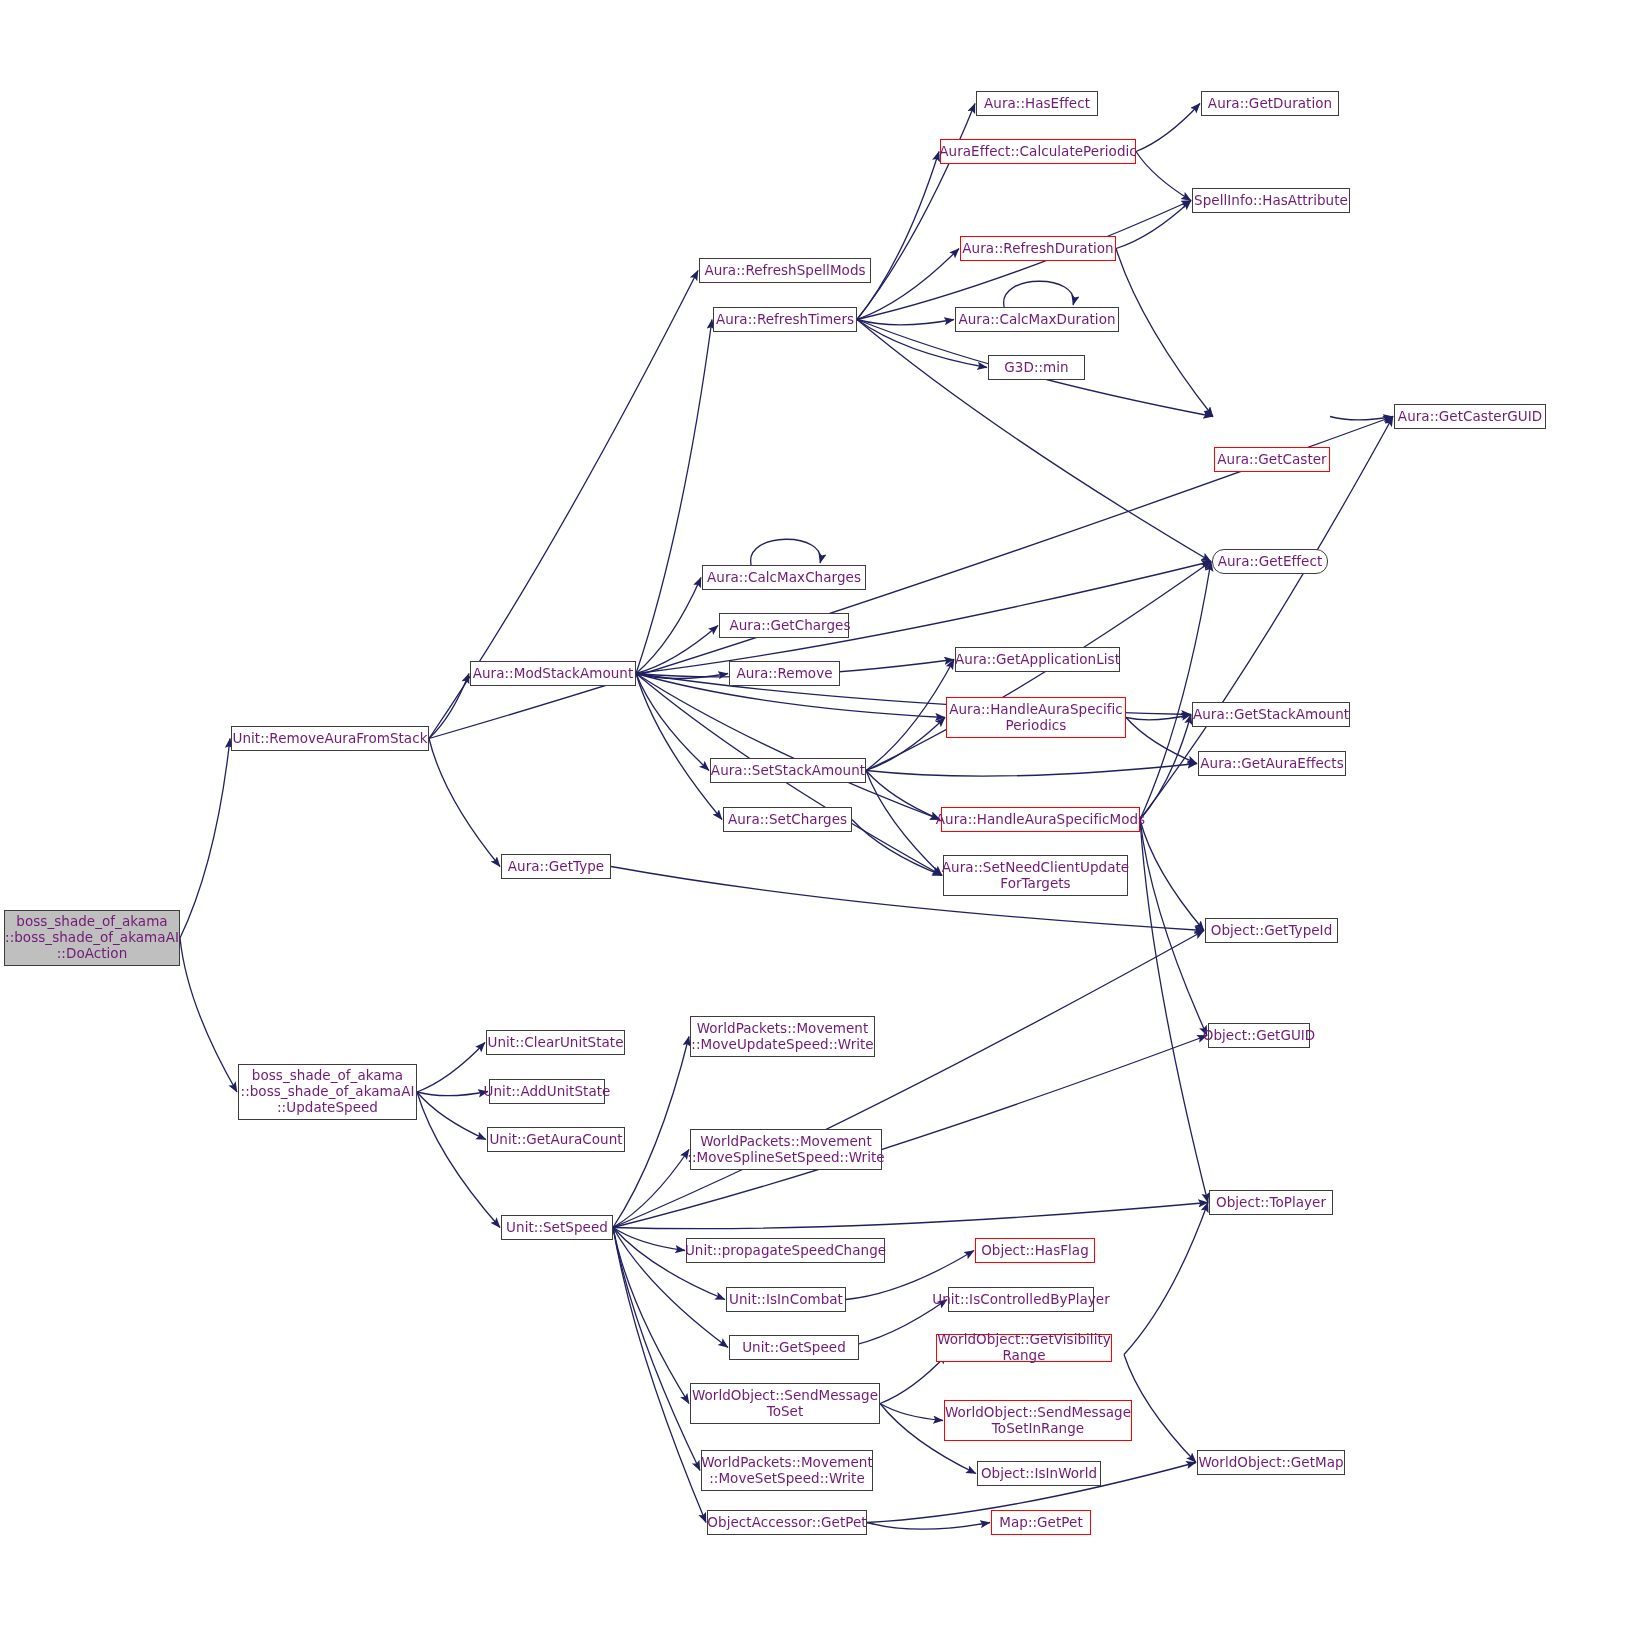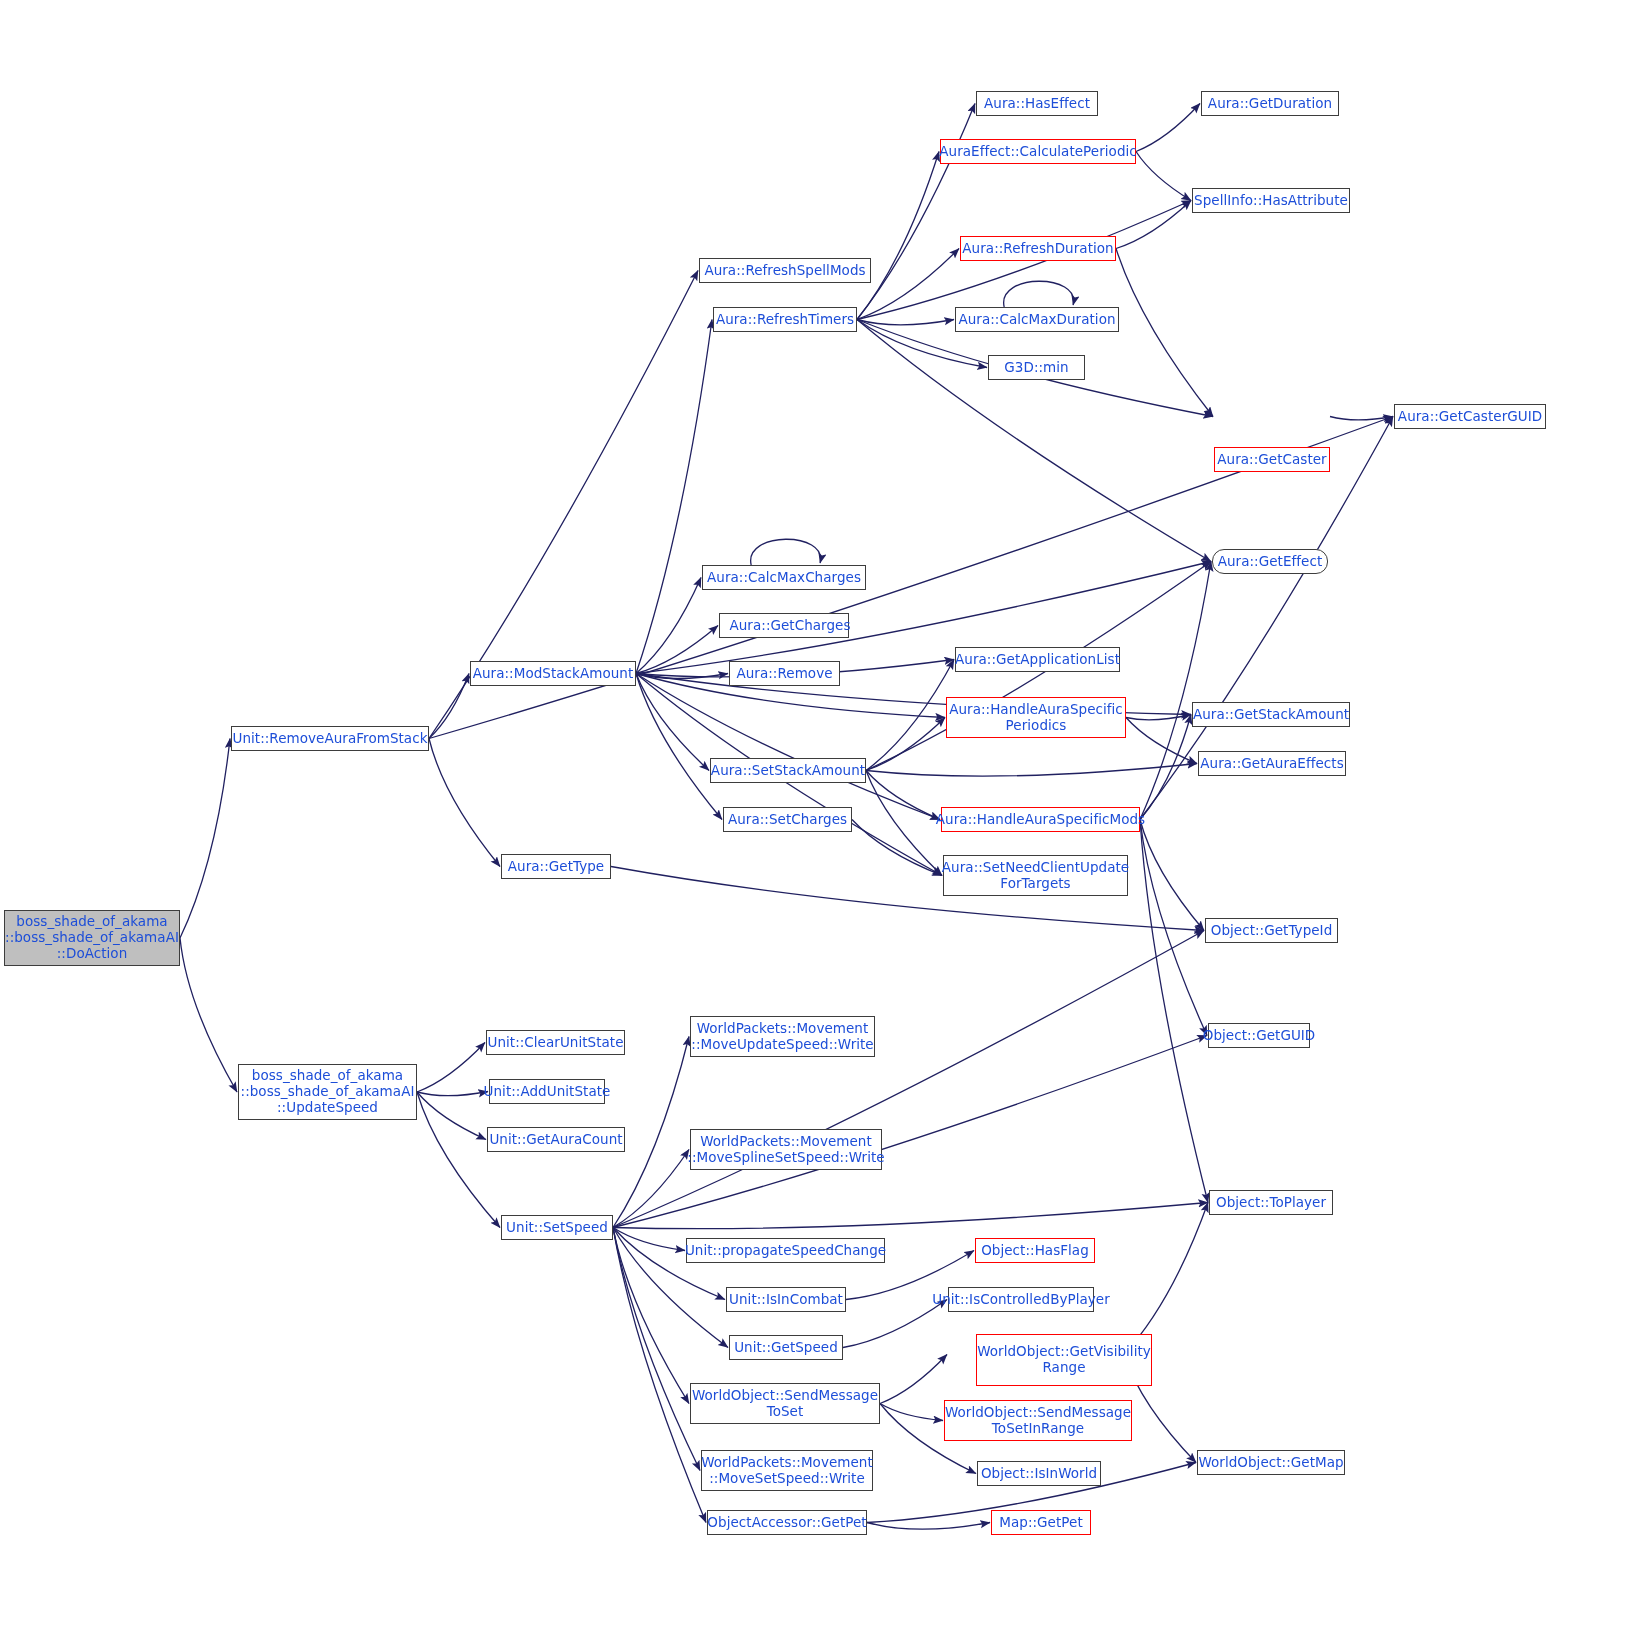--- a/index.html
+++ b/index.html
@@ -20,21 +20,21 @@
   }
   .node{
     position:absolute;
     box-sizing:border-box;
     display:flex;
     align-items:center;
     justify-content:center;
     text-align:center;
     font-size:13.5px;
     line-height:1.18;
-    color:#1d4ed8;
+    color:#701a75;
     background:#ffffff;
     border:1px solid #3d3d3d;
     white-space:pre-line;
     padding:0 4px;
     letter-spacing:0.05px;
   }
   .node.red{ border:1px solid #ff0000; }
   .node.root{
     background:#bfbfbf;
     border:1px solid #3d3d3d;
@@ -167,29 +167,29 @@
       <div class="node" style="left: 486px; top: 1030px; width: 139px; height: 25px;">Unit::ClearUnitState</div>
       <div class="node" style="left: 489px; top: 1079px; width: 116px; height: 25px;">Unit::AddUnitState</div>
       <div class="node" style="left: 487px; top: 1127px; width: 138px; height: 25px;">Unit::GetAuraCount</div>
       <div class="node" style="left: 501px; top: 1215px; width: 112px; height: 25px;">Unit::SetSpeed</div>
       <div class="node" style="left: 690px; top: 1016px; width: 185px; height: 41px;">WorldPackets::Movement
 ::MoveUpdateSpeed::Write</div>
       <div class="node" style="left: 690px; top: 1129px; width: 192px; height: 41px;">WorldPackets::Movement
 ::MoveSplineSetSpeed::Write</div>
       <div class="node" style="left: 686px; top: 1238px; width: 199px; height: 25px;">Unit::propagateSpeedChange</div>
       <div class="node" style="left: 726px; top: 1287px; width: 120px; height: 25px;">Unit::IsInCombat</div>
-      <div class="node" style="left: 729px; top: 1335px; width: 114px; height: 25px;">Unit::GetSpeed</div>
+      <div class="node" style="left: 729px; top: 1335px; width: 130px; height: 25px;">Unit::GetSpeed</div>
       <div class="node" style="left: 690px; top: 1383px; width: 190px; height: 41px;">WorldObject::SendMessage
 ToSet</div>
       <div class="node" style="left: 701px; top: 1450px; width: 172px; height: 41px;">WorldPackets::Movement
 ::MoveSetSpeed::Write</div>
       <div class="node" style="left: 707px; top: 1510px; width: 160px; height: 25px;">ObjectAccessor::GetPet</div>
       <div class="node red" style="left: 975px; top: 1238px; width: 120px; height: 25px;">Object::HasFlag</div>
       <div class="node" style="left: 948px; top: 1287px; width: 146px; height: 25px;">Unit::IsControlledByPlayer</div>
-      <div class="node red" style="left: 976px; top: 1334px; width: 176px; height: 52px;">WorldObject::GetVisibility
+      <div class="node red" style="left: 936px; top: 1334px; width: 176px; height: 28px;">WorldObject::GetVisibility
 Range</div>
       <div class="node red" style="left: 944px; top: 1400px; width: 188px; height: 41px;">WorldObject::SendMessage
 ToSetInRange</div>
       <div class="node" style="left: 977px; top: 1461px; width: 124px; height: 25px;">Object::IsInWorld</div>
       <div class="node red" style="left: 991px; top: 1510px; width: 100px; height: 25px;">Map::GetPet</div>
       <div class="node" style="left: 1197px; top: 1450px; width: 148px; height: 25px;">WorldObject::GetMap</div>
     </div>
 </div>
 
 </body></html>

